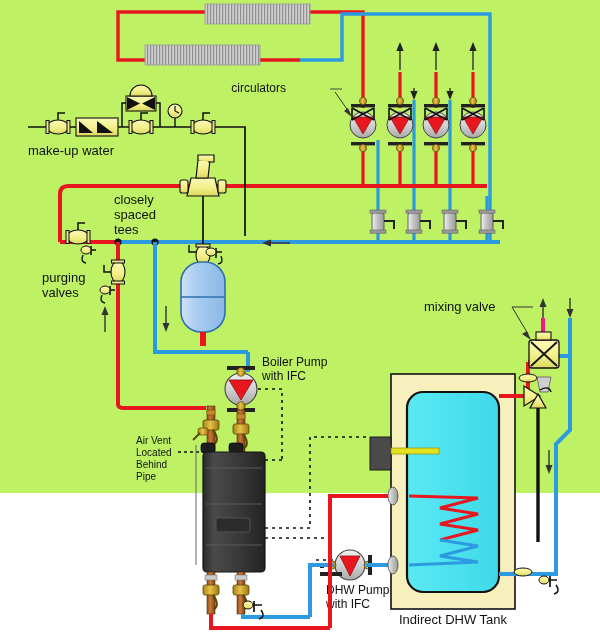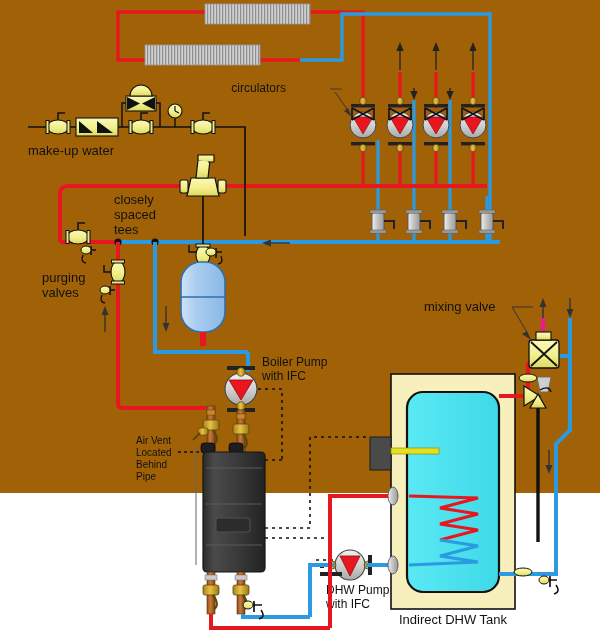--- a/index.html
+++ b/index.html
@@ -1,19 +1,19 @@
 <!DOCTYPE html>
 <html><head>
 <meta charset="utf-8">
 <title>Hydronic System Schematic</title>
 <style>
   html,body{margin:0;padding:0;background:#ffffff;}
   body{width:600px;height:639px;overflow:hidden;
        font-family:"Liberation Sans","DejaVu Sans",sans-serif;}
-  #stage{position:relative;width:600px;height:493px;background:#a16207;}
+  #stage{position:relative;width:600px;height:493px;background:#bef264;}
   svg.diagram{position:absolute;left:0;top:0;width:600px;height:639px;display:block;}
   .lbl{font-family:"Liberation Sans","DejaVu Sans",sans-serif;fill:#111111;}
   .lbl-sm{font-size:10px;}
   .lbl-md{font-size:12px;}
   .lbl-lg{font-size:13px;}
 </style>
 </head>
 <body>
 
 <div id="stage">

